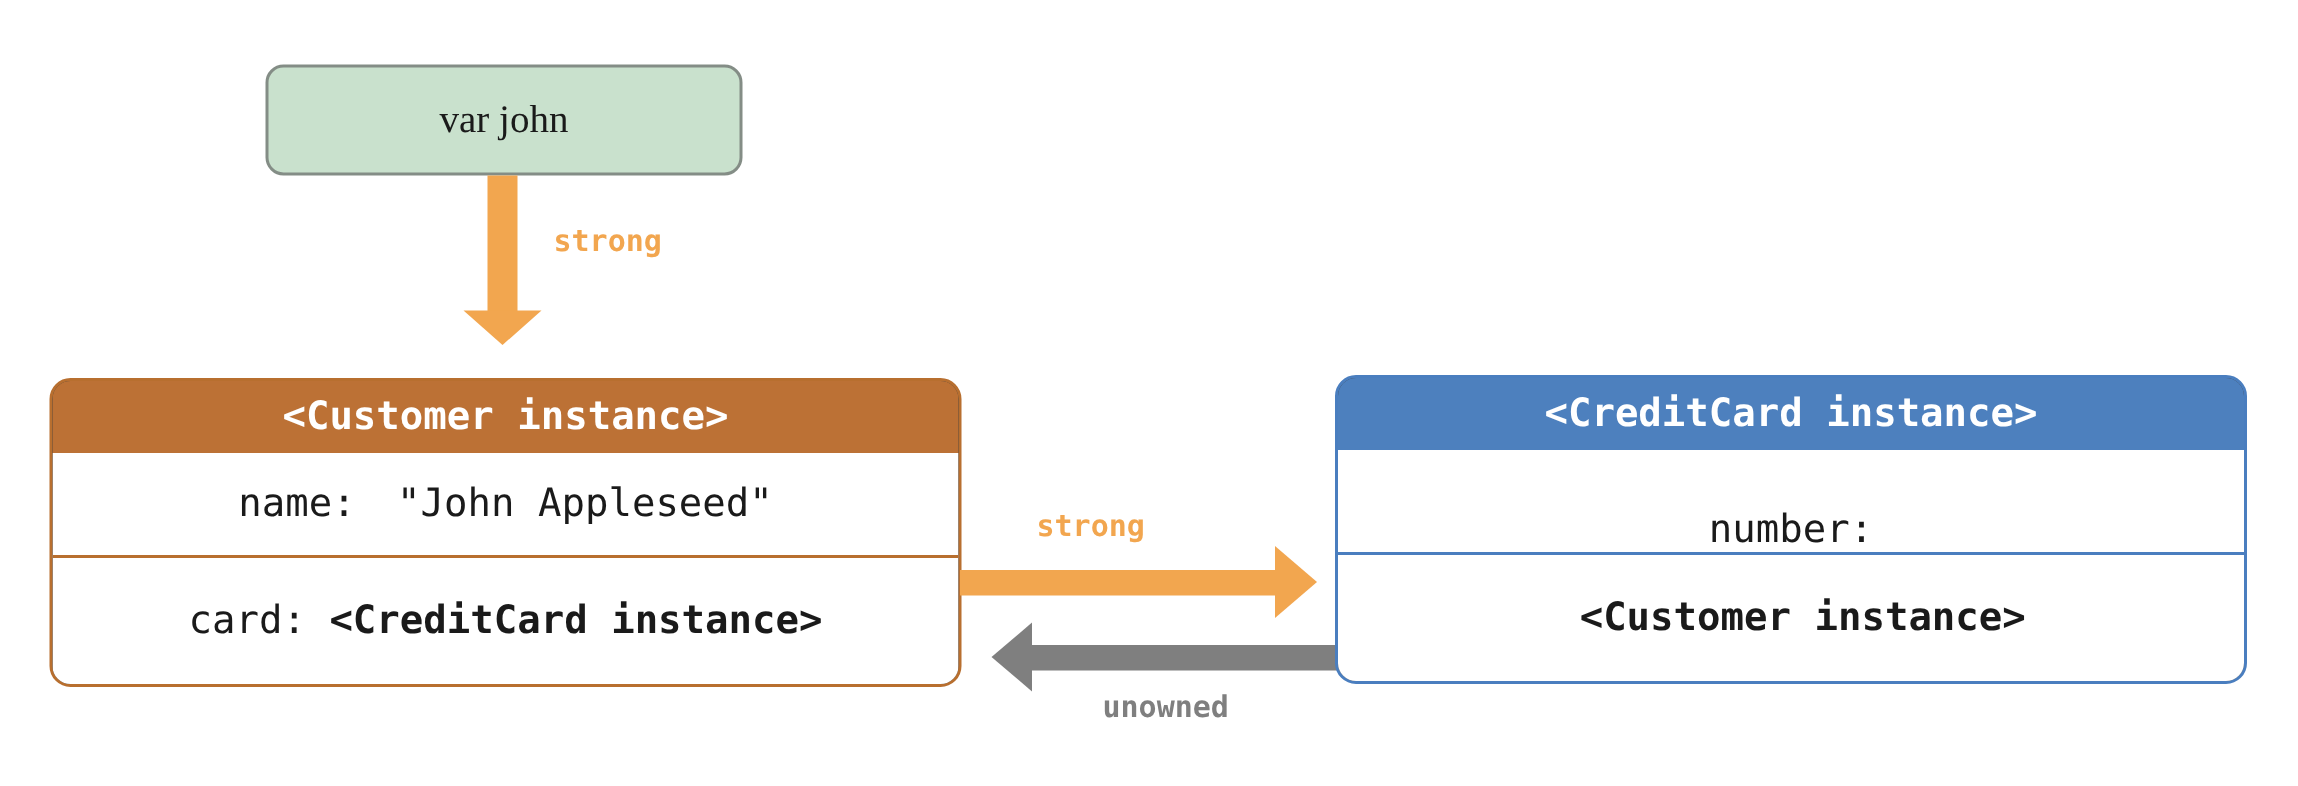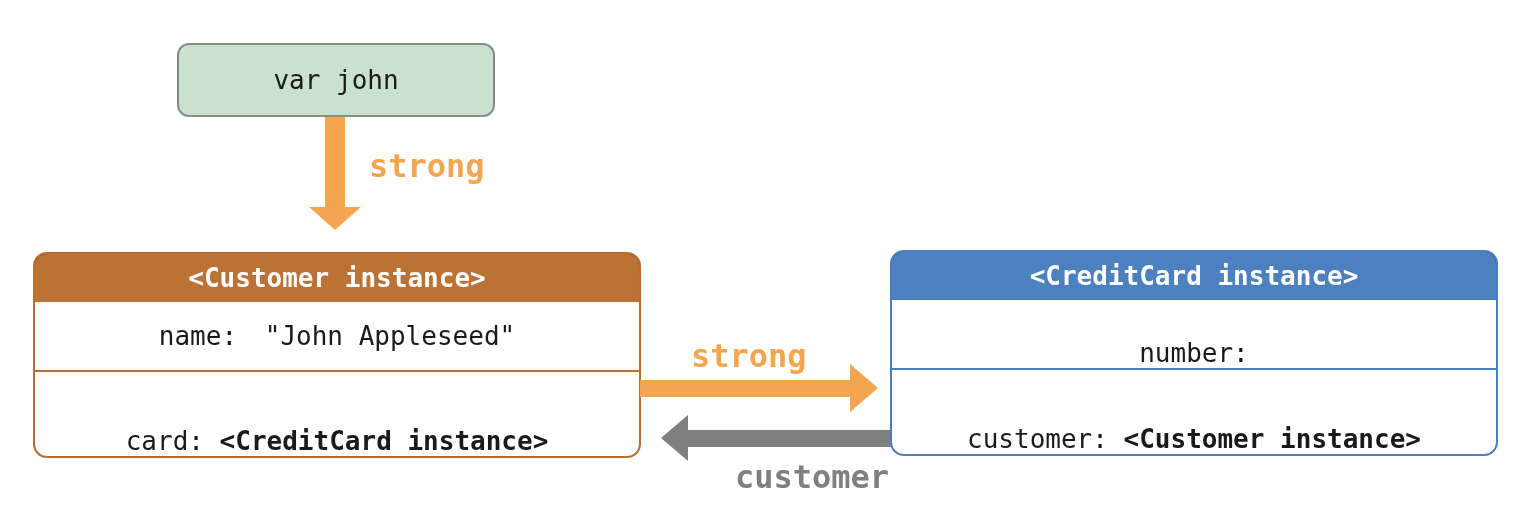--- a/index.html
+++ b/index.html
@@ -30,20 +30,21 @@
   
   .var-box {
     position: absolute;
     left: 177px; top: 43px;
     width: 318px; height: 74px;
     background: var(--green-fill);
     border: 2px solid var(--green-border);
     border-radius: 12px;
     display: flex; align-items: center; justify-content: center;
     font-size: 26px;
+    font-family: Liberation Serif, serif;
   }
 
   
   .instance-box {
     position: absolute;
     width: 608px; height: 206px;
     border-radius: 14px;
     background: #404040;
     overflow: hidden;
     font-size: 26px;
@@ -56,21 +57,21 @@
     color: var(--header-text);
     font-weight: bold;
   }
   .customer .box-header { background: var(--orange-header); }
   .creditcard .box-header { background: var(--blue-header); }
   .box-row {
     display: flex; align-items: center; justify-content: center;
     background: #ffffff;
   }
   .box-row.row1 { height: 70px; }
-  .box-row.row2 { height: 84px; align-items: flex-end; }
+  .box-row.row2 { height: 84px; }
   .customer .box-row.row1 { border-bottom: 2px solid var(--orange-border); gap: 12px; }
   .creditcard .box-row.row1 { border-bottom: 2px solid var(--blue-border); align-items: flex-end; }
   .row-value { margin-left: 1ch; }
   .bold { font-weight: bold; }
 
   
   .shaft { position: absolute; }
   .shaft.down  { left: 325px; top: 117px; width: 20px;  height: 91px;  background: var(--arrow-orange); }
   .shaft.right { left: 640px; top: 380px; width: 211px; height: 17px;  background: var(--arrow-orange); }
   .shaft.left  { left: 688px; top: 430px; width: 205px; height: 17px;  background: var(--arrow-gray); }
@@ -91,21 +92,21 @@
     left: 661px; top: 415px;
     border-top: 23px solid transparent;
     border-bottom: 23px solid transparent;
     border-right: 27px solid var(--arrow-gray);
   }
 
   
   .arrow-label {
     position: absolute;
     font-weight: bold;
-    font-size: 32px;
+    font-size: 20px;
     line-height: 1;
     white-space: nowrap;
   }
   .arrow-label.orange { color: var(--arrow-orange); }
   .arrow-label.gray { color: var(--arrow-gray); }
   .label-strong-top { left: 369px; top: 150px; }
   .label-strong-mid { left: 691px; top: 340px; }
   .label-unowned    { left: 735px; top: 461px; }
 </style>
 </head>
@@ -132,26 +133,25 @@
       <span class="row-value bold">&lt;CreditCard instance&gt;</span>
     </div>
   </div>
 
   <div class="shaft right"></div>
   <div class="head right"></div>
   <div class="arrow-label orange label-strong-mid">strong</div>
 
   <div class="shaft left"></div>
   <div class="head left"></div>
-  <div class="arrow-label gray label-unowned">customer</div>
+  <div class="arrow-label gray label-unowned">unowned</div>
 
   <div class="instance-box creditcard">
     <div class="box-header">&lt;CreditCard instance&gt;</div>
     <div class="box-row row1">
       <span class="row-label">number:</span>
     </div>
     <div class="box-row row2">
-      <span class="row-label">customer:</span>
       <span class="row-value bold">&lt;Customer instance&gt;</span>
     </div>
   </div>
 
 </div>
 
 </body></html>

